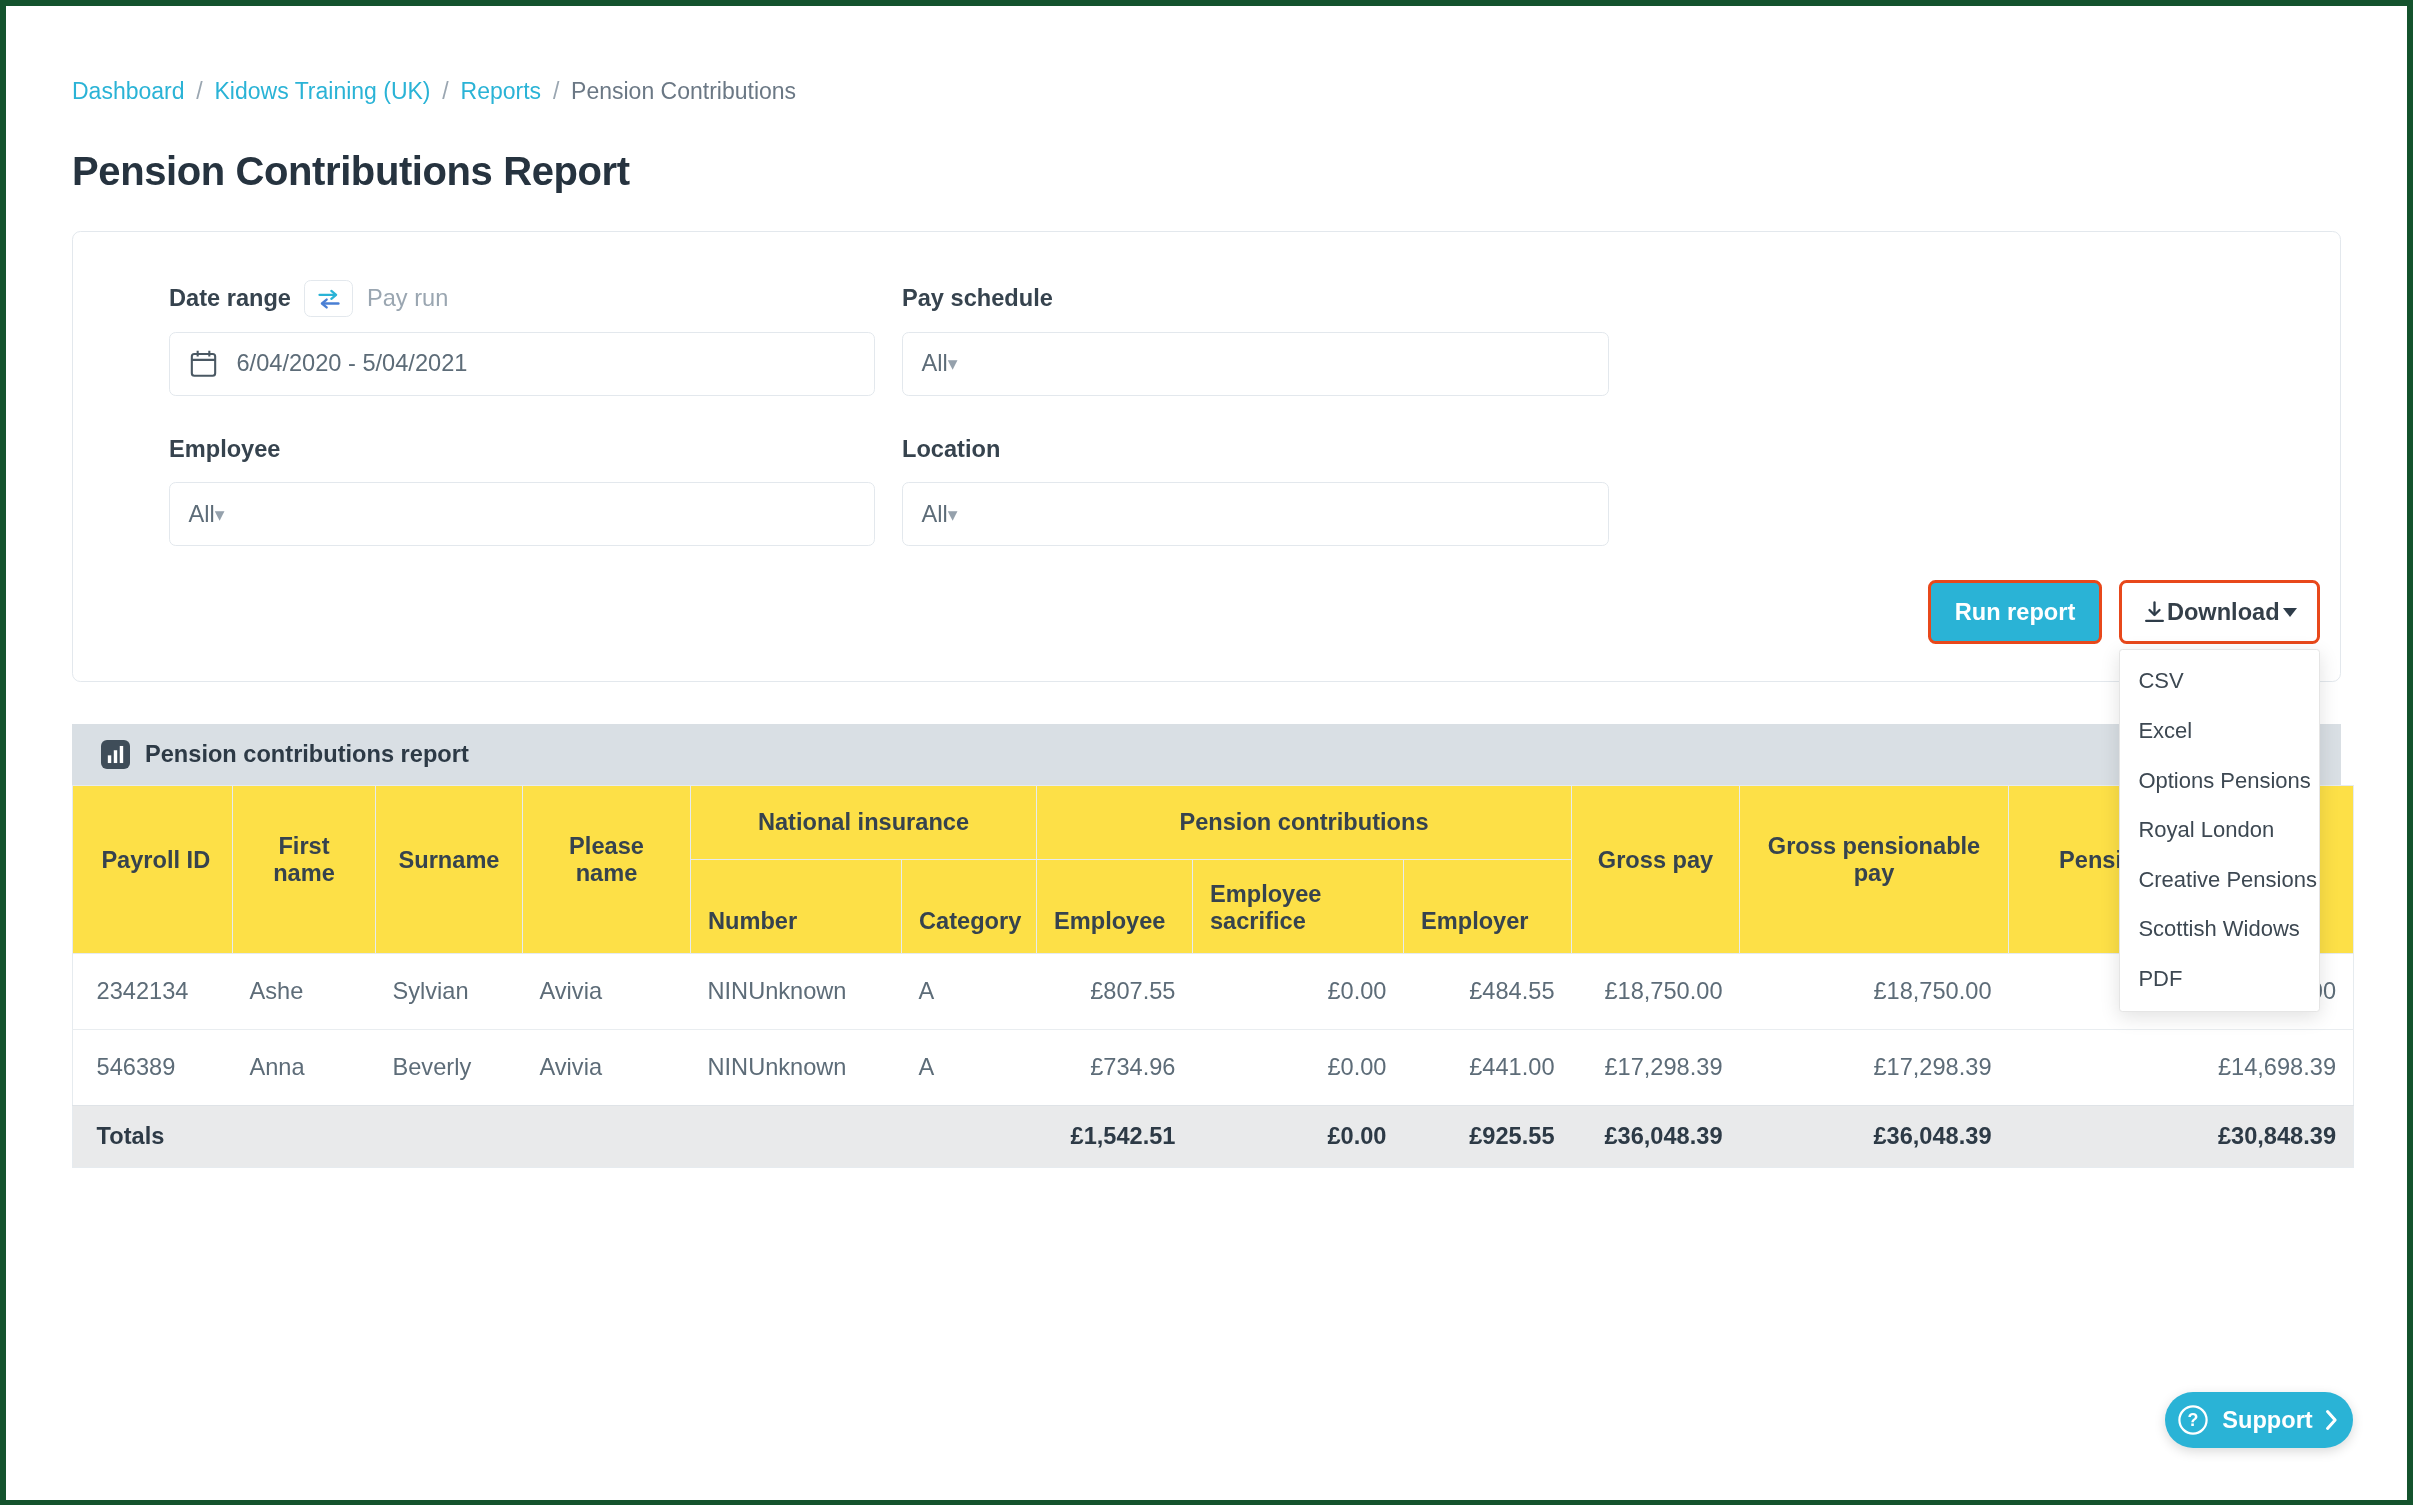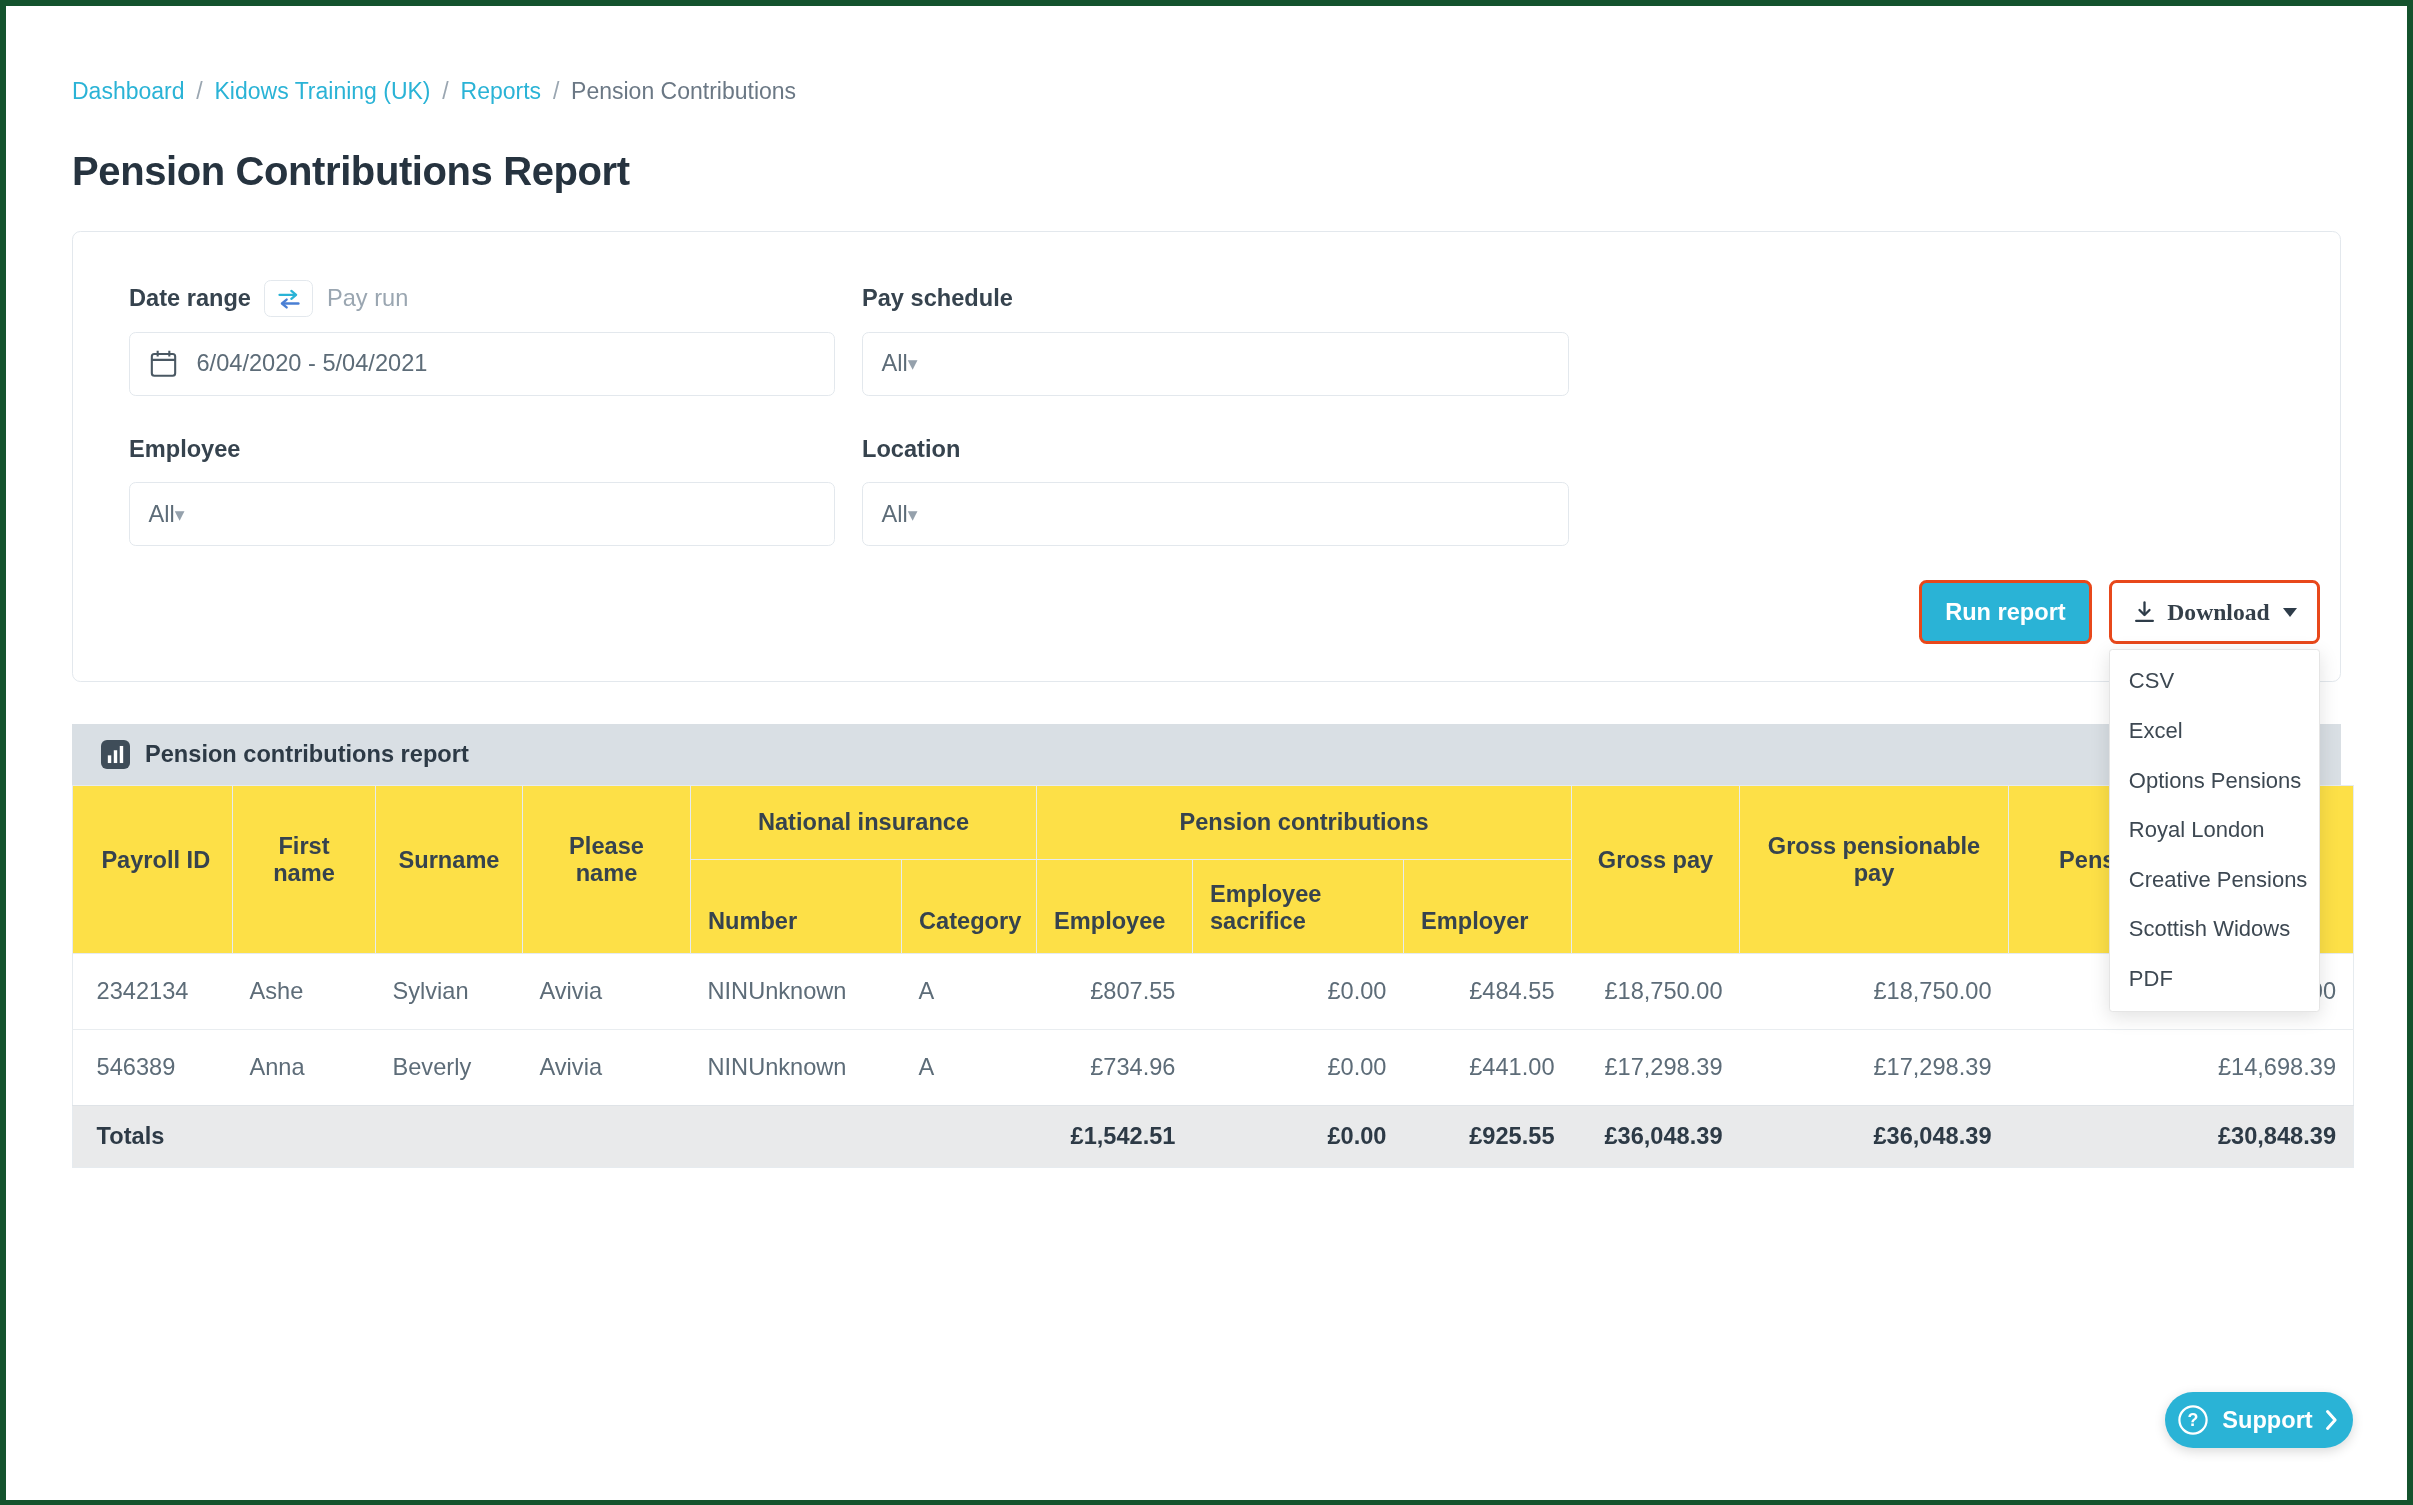--- a/index.html
+++ b/index.html
@@ -24,21 +24,21 @@
   .breadcrumb .link{color:var(--accent-cyan);cursor:pointer;}
   .breadcrumb .sep{color:var(--text-gray);}
   .breadcrumb .current{color:#6b7885;}
 
   
   .page-title{font-size:40px;font-weight:700;color:#26333f;margin:44px 0 37px 0;letter-spacing:-0.4px;}
 
   
   .filter-card{
     border:1.7px solid var(--border);border-radius:8.4px;background:#fff;
-    padding:47px 20px 37px 56px;position:relative;
+    padding:47px 20px 37px 96px;position:relative;
   }
   .filter-row{display:flex;gap:27px;margin-bottom:34px;}
   .field{width:706px;}
   .field.right-col{width:707px;}
   .field-label-row{display:flex;align-items:center;gap:13.5px;margin-bottom:13.5px;height:39px;}
   .field-label{font-size:23.6px;font-weight:600;color:#36434e;}
   .alt-label{font-size:23.6px;color:var(--text-gray);}
   .toggle-btn{
     width:49px;height:37px;border:1.7px solid var(--border);border-radius:6.7px;background:#fff;
     display:flex;align-items:center;justify-content:center;cursor:pointer;padding:0;
@@ -63,21 +63,21 @@
   .actions-row{display:flex;justify-content:flex-end;align-items:flex-start;gap:17px;margin-top:5px;}
   .btn{
     height:64px;border-radius:7.6px;font-size:23.6px;font-weight:600;cursor:pointer;
     display:flex;align-items:center;font-family:"Liberation Sans",sans-serif;
   }
   .btn-run{
     background:var(--accent-cyan);color:#fff;border:3.4px solid var(--highlight-orange);padding:0 23.6px;
   }
   .download-wrap{position:relative;display:inline-block;}
   .btn-download{
-    background:#fff;color:#343f49;border:3.4px solid var(--highlight-orange);padding:0 20px;gap:10px;font-family:Liberation Serif, serif;
+    background:#fff;color:#343f49;border:3.4px solid var(--highlight-orange);padding:0 20px;gap:0;
   }
   .caret-down{
     width:0;height:0;border-left:7.6px solid transparent;border-right:7.6px solid transparent;
     border-top:9.3px solid #2e3c49;margin-left:3.4px;
   }
   .download-menu{
     position:absolute;top:calc(100% + 5px);left:0;width:100%;background:#fff;
     border:0.8px solid #e5e5e5;border-radius:3.4px;box-shadow:0 5px 20px rgba(0,0,0,.12);
     padding:6.7px 0;z-index:60;
   }

